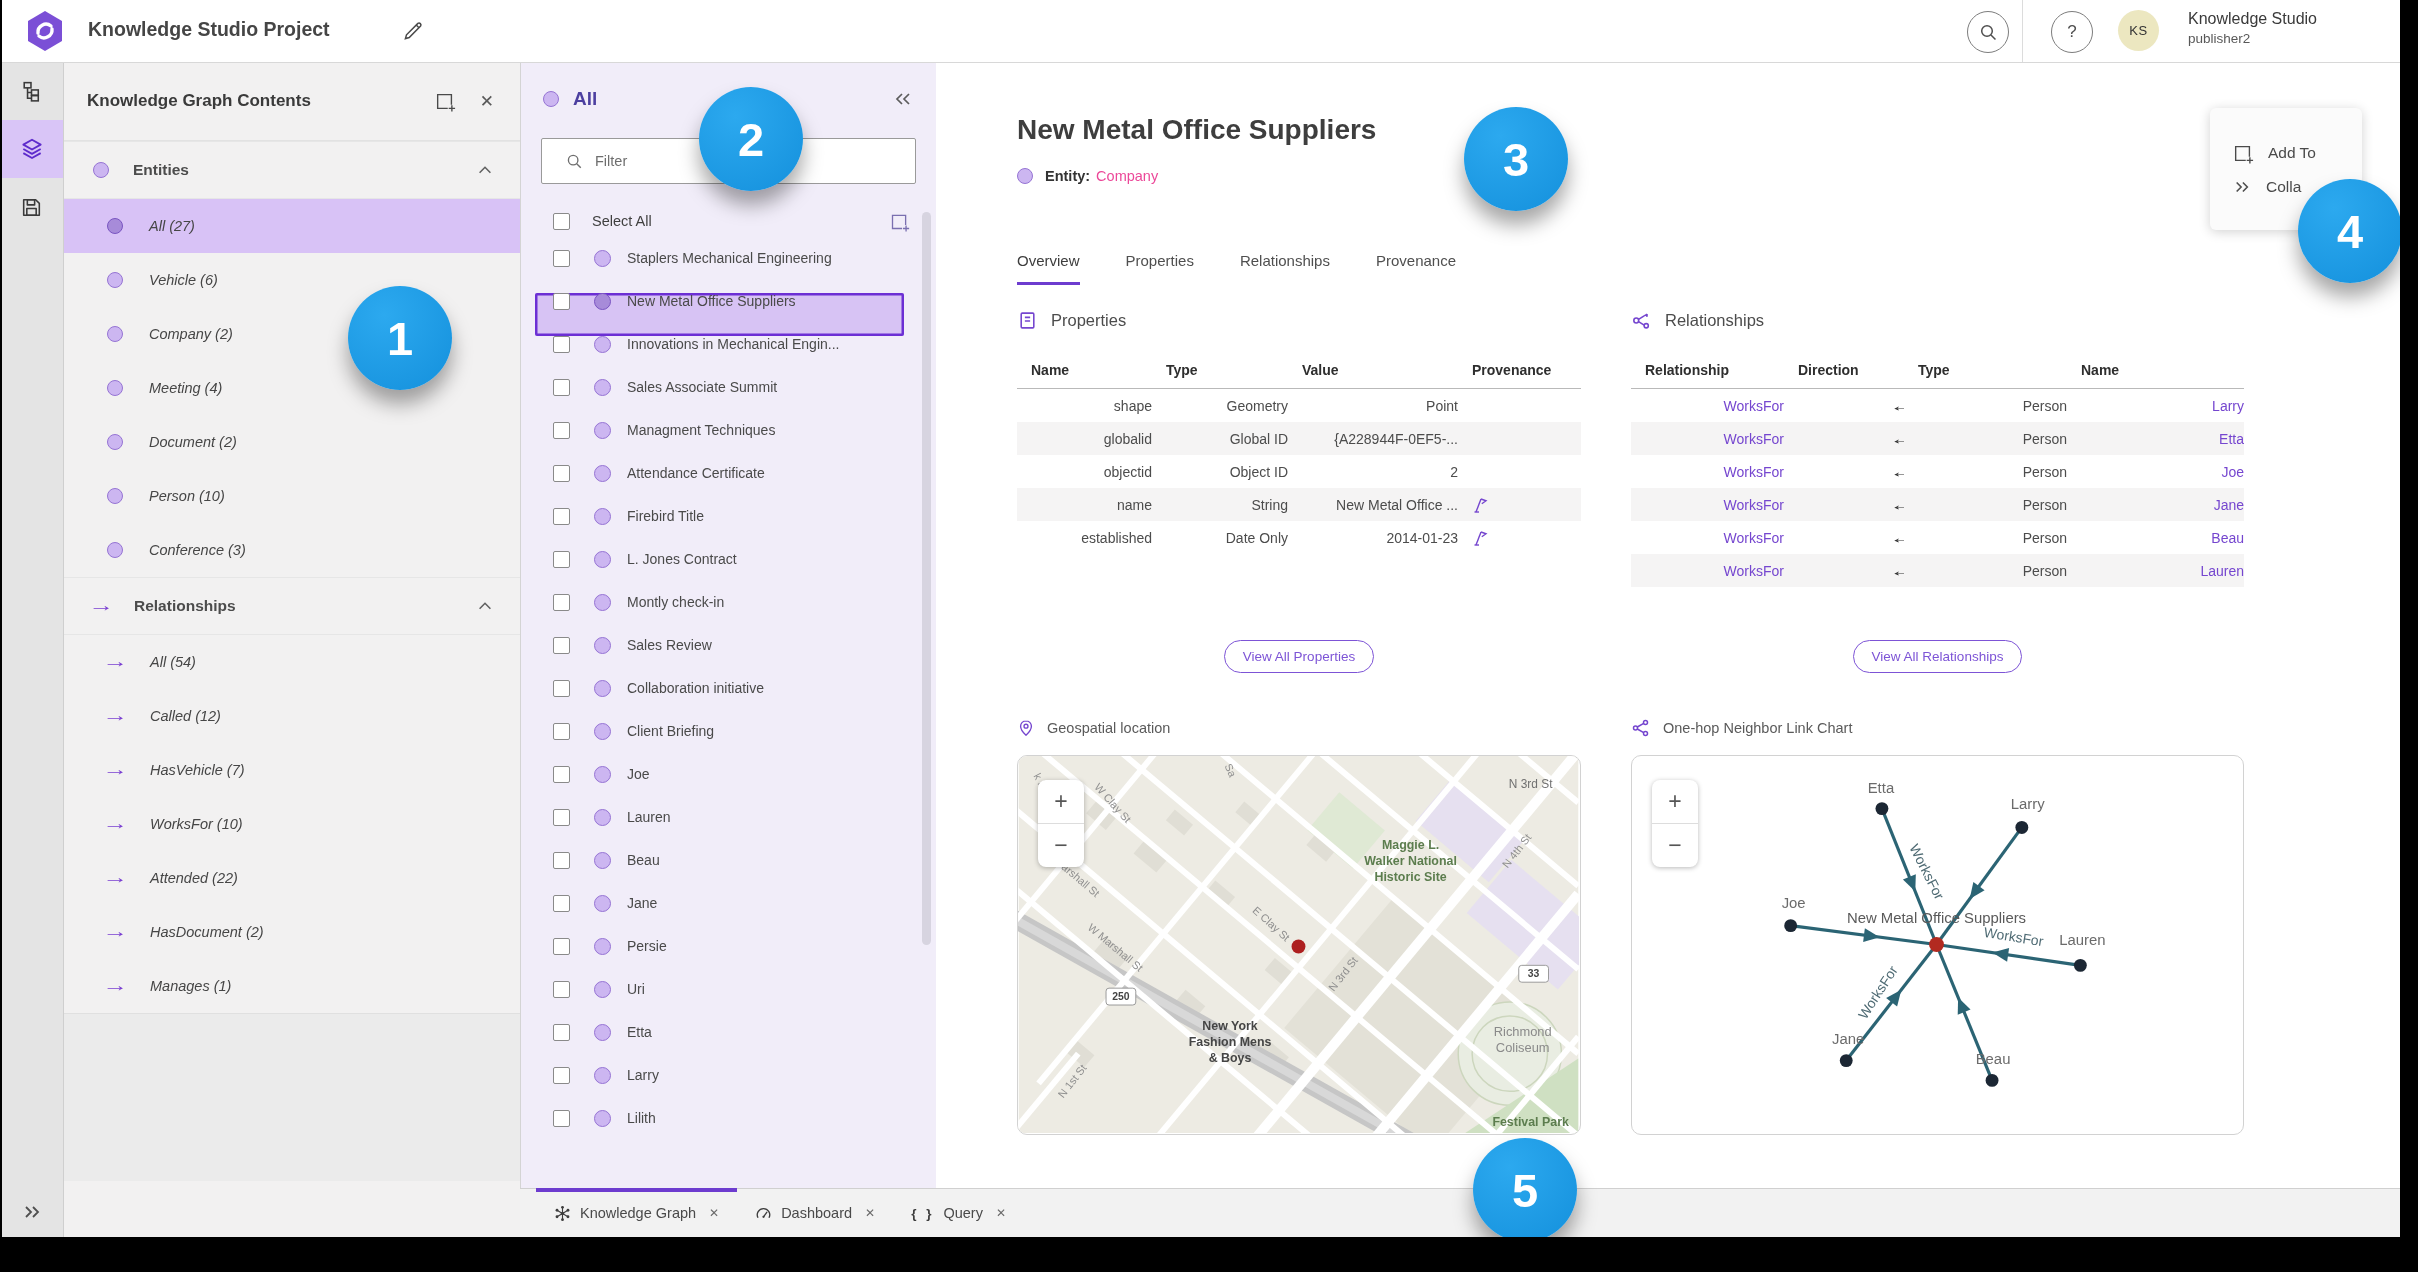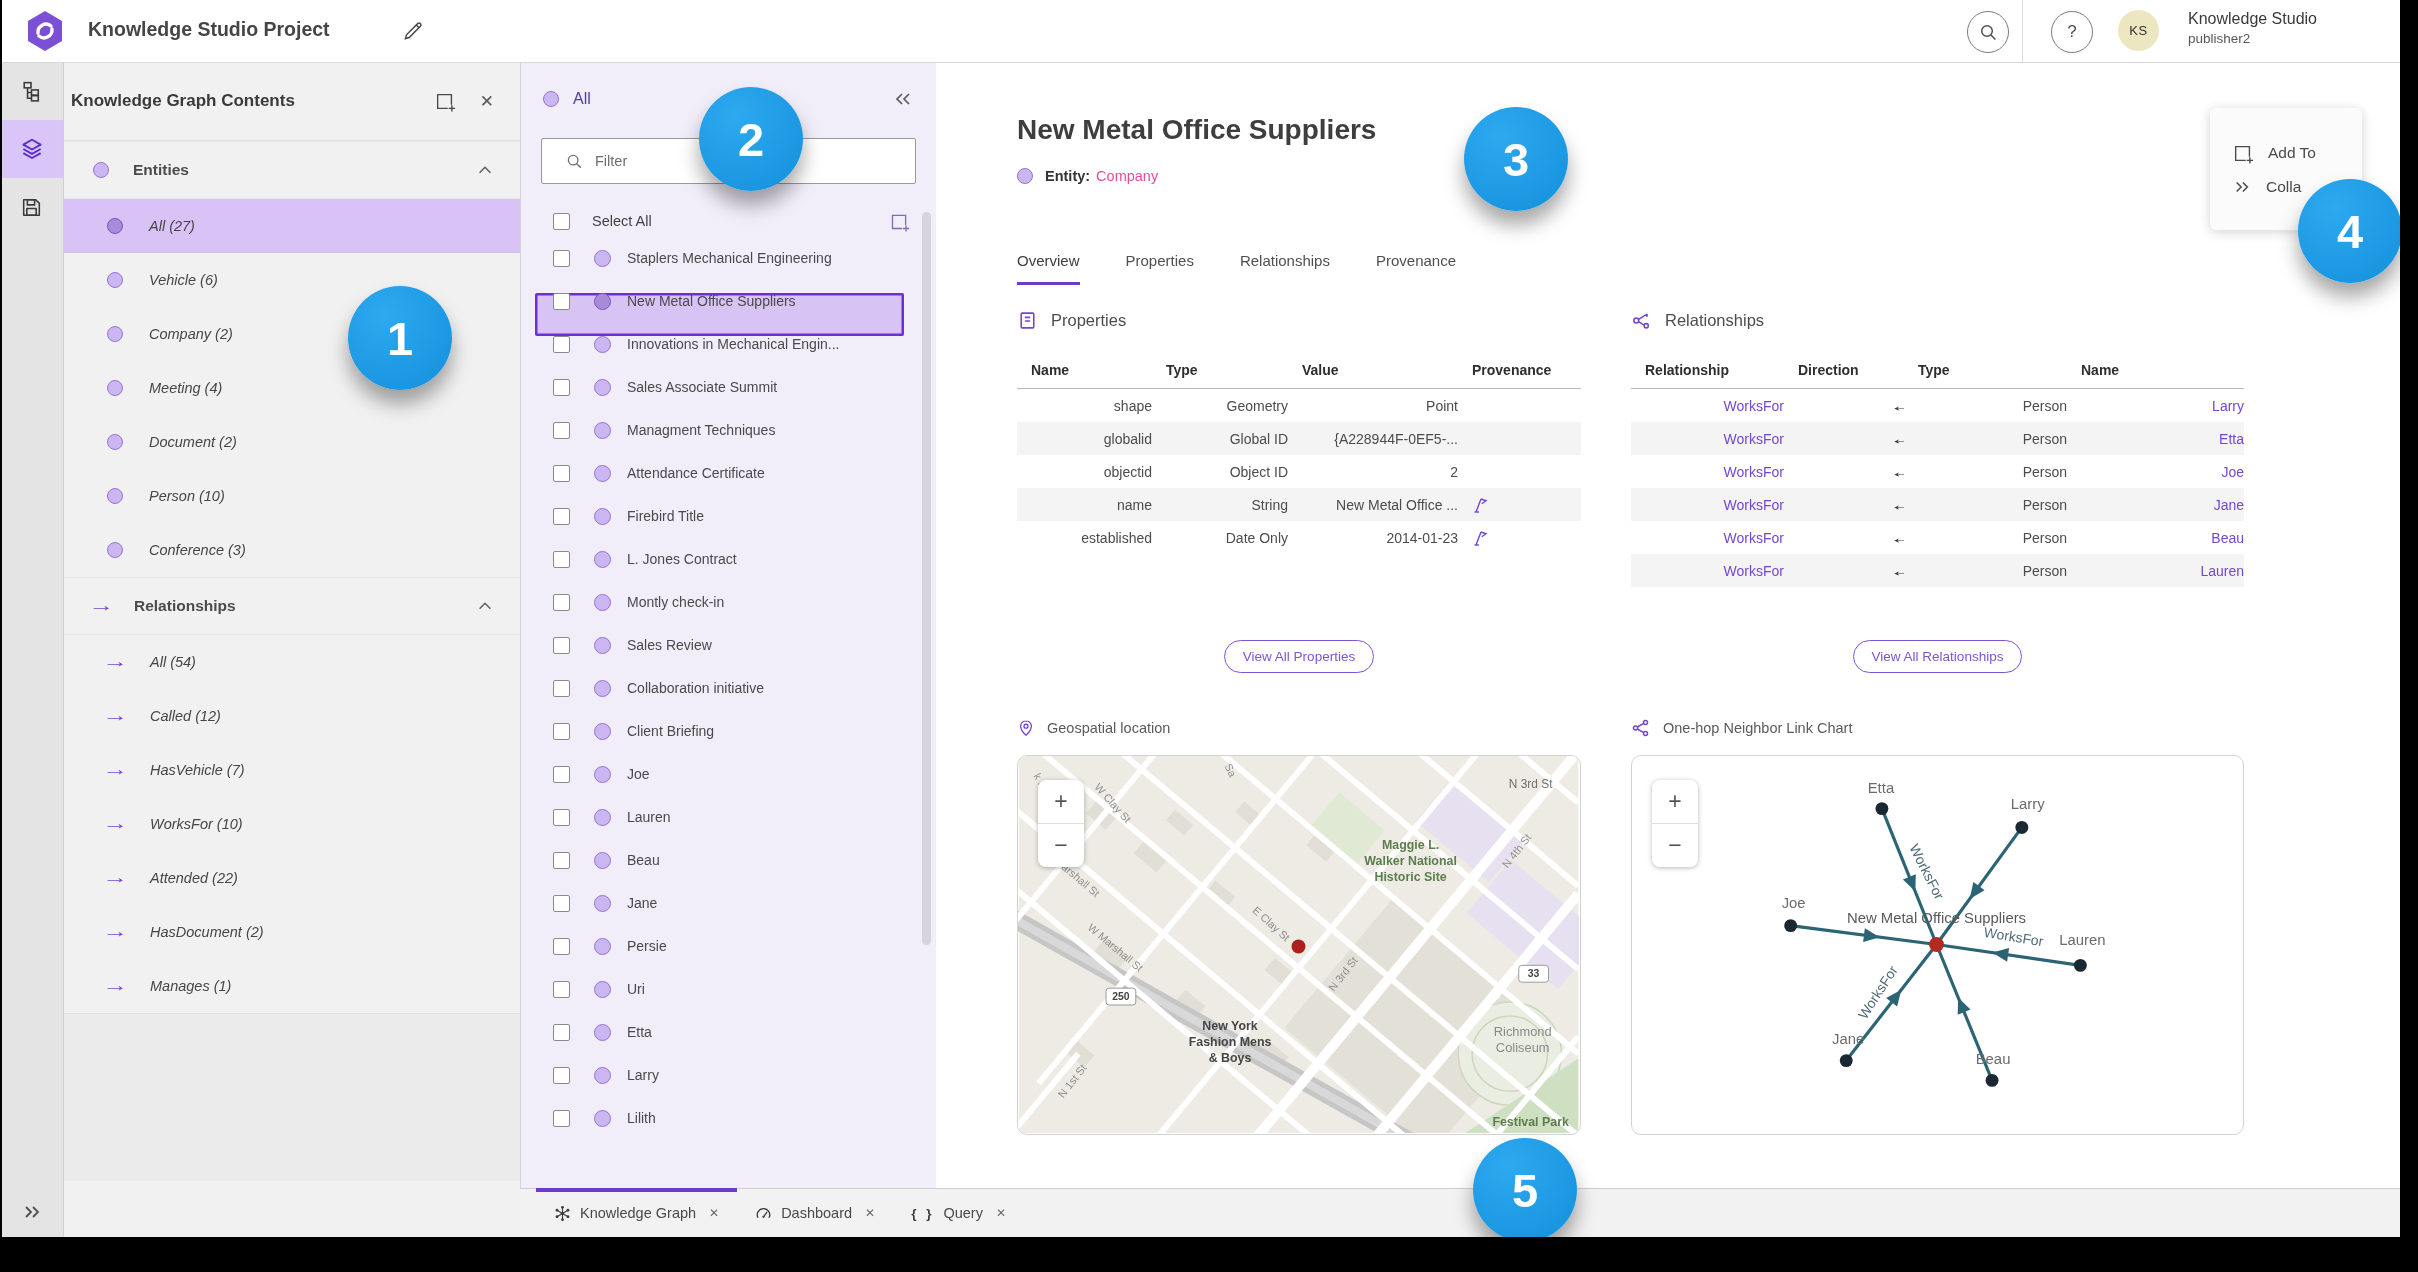--- a/index.html
+++ b/index.html
@@ -23,38 +23,38 @@
   .tb-user .r{font-size:13.5px;color:#585858;}
 
   
   .rail{position:absolute;left:0;top:62px;width:63px;height:1175px;background:#e4e4e4;border-right:1px solid #cfcfcf;z-index:5;}
   .rail-btn{width:63px;height:58px;display:flex;align-items:center;justify-content:center;cursor:pointer;}
   .rail-btn.sel{background:#d9c5f7;}
   .rail-expand{position:absolute;left:0;bottom:16px;width:63px;display:flex;justify-content:center;cursor:pointer;}
 
   
   .contents{position:absolute;left:63px;top:62px;width:457px;height:1175px;background:#f2f1f1;border-right:1px solid #d4d4d4;z-index:4;}
-  .c-header{height:78px;display:flex;align-items:center;padding:0 26px 0 8px;border-bottom:1px solid #e2e2e2;}
+  .c-header{height:78px;display:flex;align-items:center;padding:0 26px 0 24px;border-bottom:1px solid #e2e2e2;}
   .c-header .t{flex:1;font-size:17px;font-weight:600;color:#3a3a3a;}
   .c-hicon{margin-left:24px;cursor:pointer;display:flex;align-items:center;}
   .sec-head{height:56px;display:flex;align-items:center;padding:0 26px 0 30px;border-bottom:1px solid #e6e6e6;border-top:1px solid #e6e6e6;}
   .sec-head .lbl{flex:1;font-size:15.5px;font-weight:600;color:#4c4c4c;margin-left:24px;}
   .dot{width:16px;height:16px;border-radius:50%;background:#ccb6f1;border:1.5px solid #9674d4;box-sizing:border-box;flex:none;}
   .dot.sel{background:#a78bd9;border-color:#7a55c2;}
   .c-items{list-style:none;margin:0;padding:0;}
   .c-items li{height:54px;display:flex;align-items:center;padding-left:44px;font-size:14.5px;color:#464646;cursor:pointer;font-style:italic;}
   .c-items li .lbl{margin-left:26px;}
   .c-items li.selected{background:#d8c2f6;}
   .rel-arrow{color:#7a3fd1;font-size:17px;display:inline-block;transform:scaleX(1.5);transform-origin:center;flex:none;width:17px;text-align:center;}
   .c-filler{height:167px;background:#ebebeb;border-top:1px solid #e0e0e0;}
 
   
   .listpanel{position:absolute;left:520px;top:62px;width:415px;height:1126px;background:#f1edf9;border-left:1px solid #d6d6d6;z-index:3;}
   .lp-header{height:74px;display:flex;align-items:center;padding:0 22px;}
-  .lp-header .lbl{flex:1;margin-left:14px;font-size:16px;font-weight:400;color:#4c3fa0;}
+  .lp-header .lbl{flex:1;margin-left:14px;font-size:19px;font-weight:700;color:#4c3fa0;}
   .lp-filter{margin:2px 20px 0;height:44px;background:#fff;border:1px solid #9a9a9a;border-radius:2px;
              display:flex;align-items:center;padding:0 24px;gap:10px;}
   .lp-filter input{border:none;outline:none;flex:1;font-size:14.5px;background:transparent;color:#333;}
   .lp-filter input::placeholder{color:#6e6e6e;}
   .lp-selectall{height:50px;margin-top:12px;display:flex;align-items:center;padding:0 26px 0 32px;}
   .lp-selectall .lbl{margin-left:22px;font-size:14.5px;color:#3f3f3f;flex:1;}
   .cb{appearance:none;-webkit-appearance:none;width:17px;height:17px;border:1.5px solid #8a8a8a;background:#fff;border-radius:2px;margin:0;flex:none;cursor:pointer;}
   .lp-items{list-style:none;margin:4px 0 0;padding:0;}
   .lp-items li{height:43px;display:flex;margin:0 32px 0 14px;padding-left:18px;border-radius:2px;cursor:pointer;}
   .lp-items li .dot{width:17px;height:17px;margin-left:24px;}

